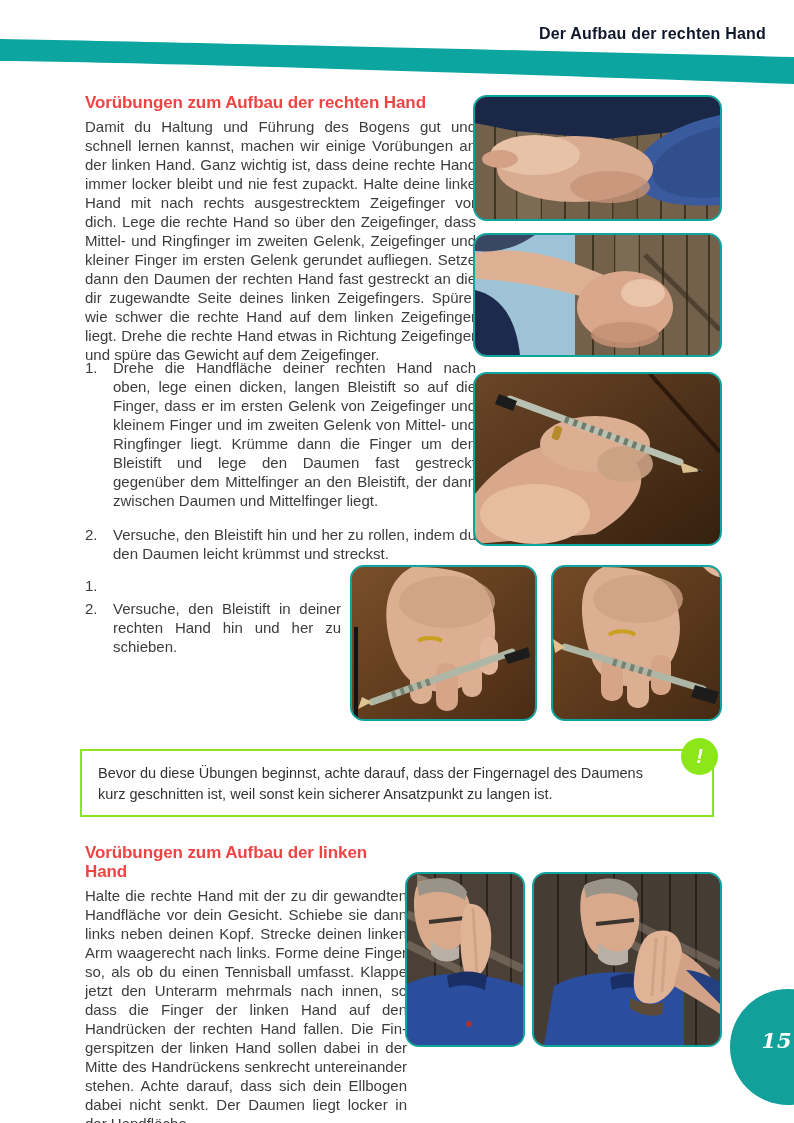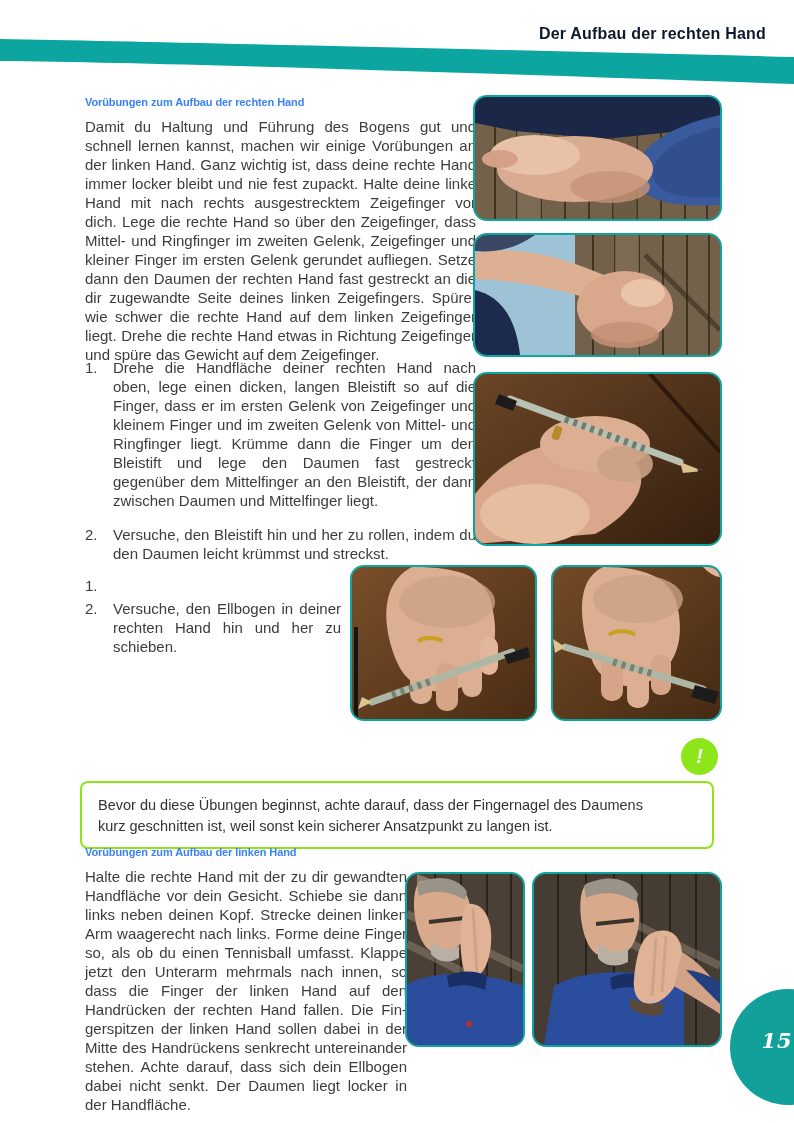--- a/index.html
+++ b/index.html
@@ -8,34 +8,34 @@
     font-family:"Liberation Sans",sans-serif;color:#3c3c3c;
   }
   
   .header-title{
     position:absolute;top:25px;left:0;width:718px;text-align:right;
     color:#0f172a;font-weight:bold;font-size:16px;letter-spacing:.2px;margin-left:48px;
   }
   .swoosh{position:absolute;top:0;left:0;width:794px;height:100px;}
   
   .sec{position:absolute;}
-  .sec h2{margin:0 12px 5px 0;font-size:11px;line-height:19px;font-weight:bold;color:#3b82f6;letter-spacing:-.1px;}
+  .sec h2{margin:0 12px 5px 0;font-size:17px;line-height:19px;font-weight:bold;color:#ef4444;letter-spacing:-.1px;}
   .body-text{font-size:15px;line-height:19px;text-align:justify;color:#3c3c3c;hyphens:manual;}
   .olist{margin:0;}
   .li{display:flex;margin:0 0 4px 0;}
   .li .num{flex:none;width:28px;font-size:15px;line-height:19px;}
   .li .itext{flex:1;font-size:15px;line-height:19px;text-align:justify;hyphens:manual;}
   .gap-after{margin-bottom:15px;}
   
   .photo{position:absolute;border:2px solid #0ca59f;border-radius:14px;overflow:hidden;background:#74614c;}
   .photo svg{display:block;}
   
   .note-box{
-    position:absolute;left:80px;top:781px;width:598px;height:48px;
-    border:2px solid #8ce619;border-radius:8px;padding:12px 16px 4px 16px;
+    position:absolute;left:80px;top:749px;width:598px;height:48px;
+    border:2px solid #8ce619;border-radius:0;padding:12px 16px 4px 16px;
   }
   .note-line{font-size:14.5px;line-height:21px;color:#333;}
   .note-badge{
     position:absolute;left:681px;top:738px;width:37px;height:37px;border-radius:50%;
     background:#8ce619;color:#fff;font-size:20px;font-weight:bold;font-style:italic;
     text-align:center;line-height:37px;
   }
   
   .page-circle{
     position:absolute;left:730px;top:989px;width:116px;height:116px;border-radius:50%;
@@ -133,21 +133,21 @@
     </svg>
   </div>
 
   <div class="sec" style="left:85px;top:576px;width:256px;">
     <div class="olist">
       <div class="li">
         <span class="num">1.</span>
       </div>
       <div class="li">
         <span class="num">2.</span>
-        <span class="itext">Versuche, den Ellbogen in deiner rech­ten Hand hin und her zu schieben.</span>
+        <span class="itext">Versuche, den Bleistift in deiner rech­ten Hand hin und her zu schieben.</span>
       </div>
     </div>
   </div>
 
   <div class="photo" style="left:350px;top:565px;width:183px;height:152px;">
     <svg width="183" height="152" viewBox="0 0 183 152">
       <defs>
         <linearGradient id="tb2" x1="0" y1="0" x2="1" y2="1">
           <stop offset="0" stop-color="#7a4f2a"></stop>
             <stop offset="1" stop-color="#4a2c14"></stop>

